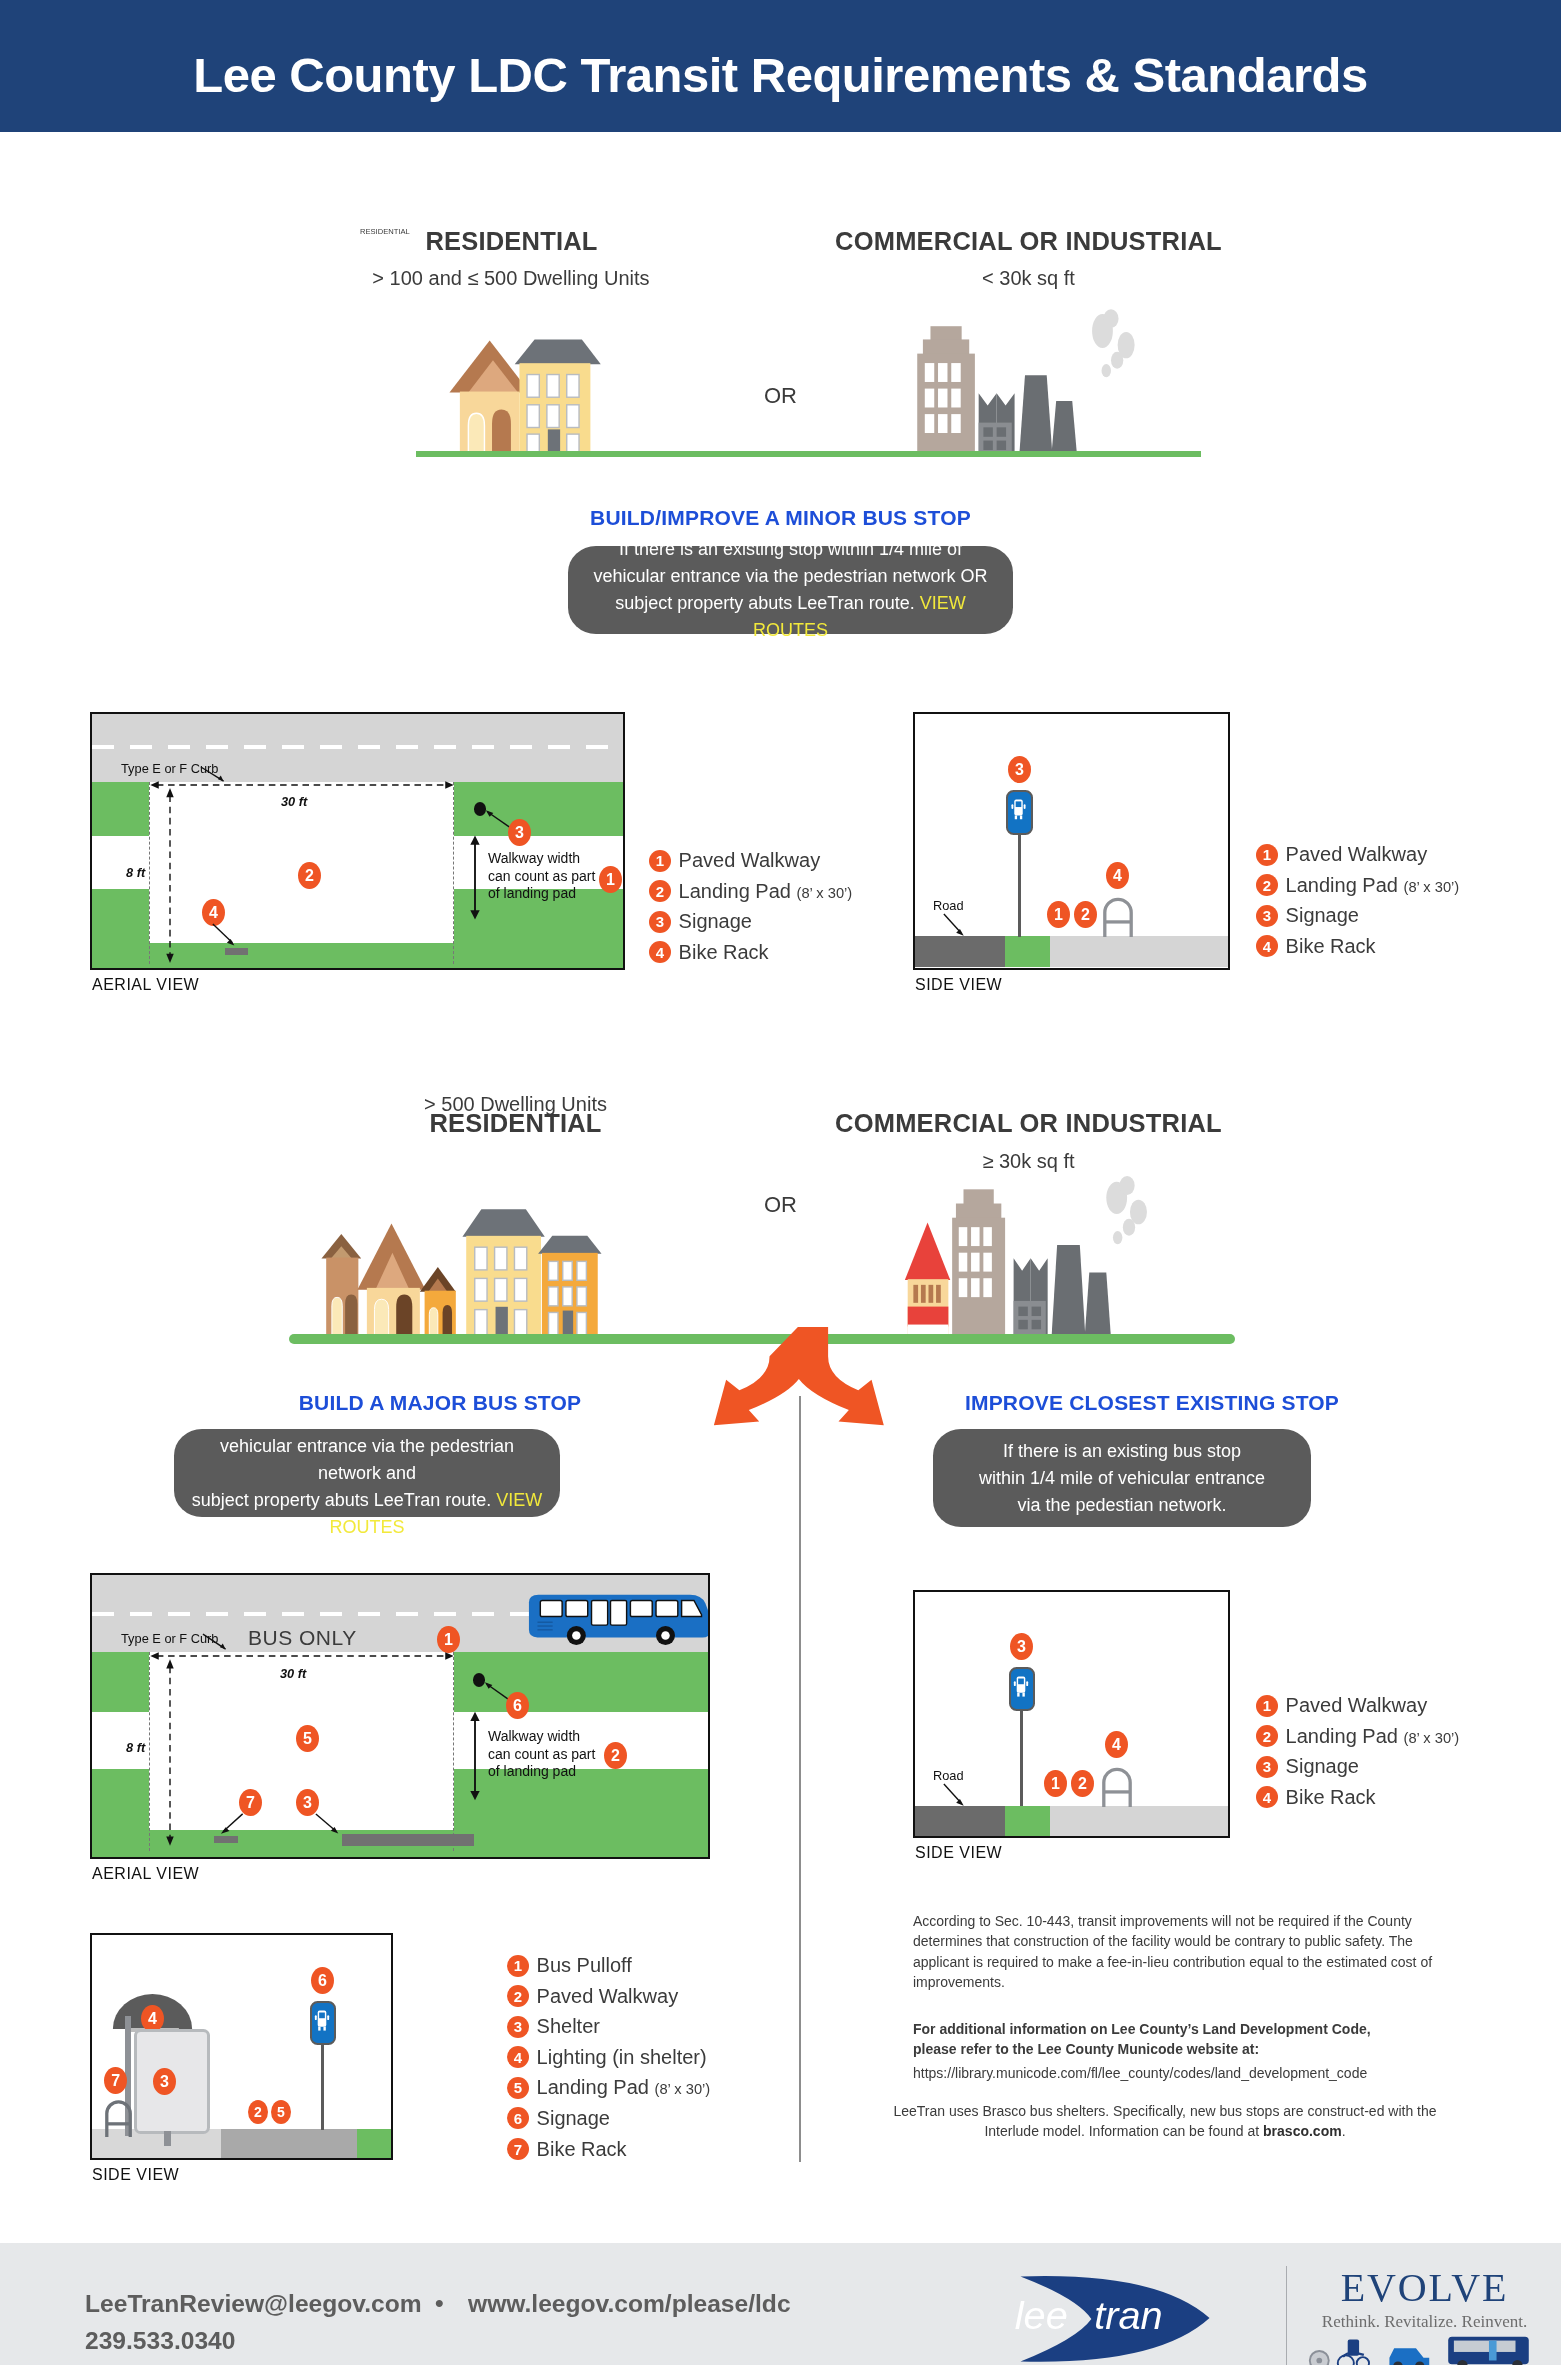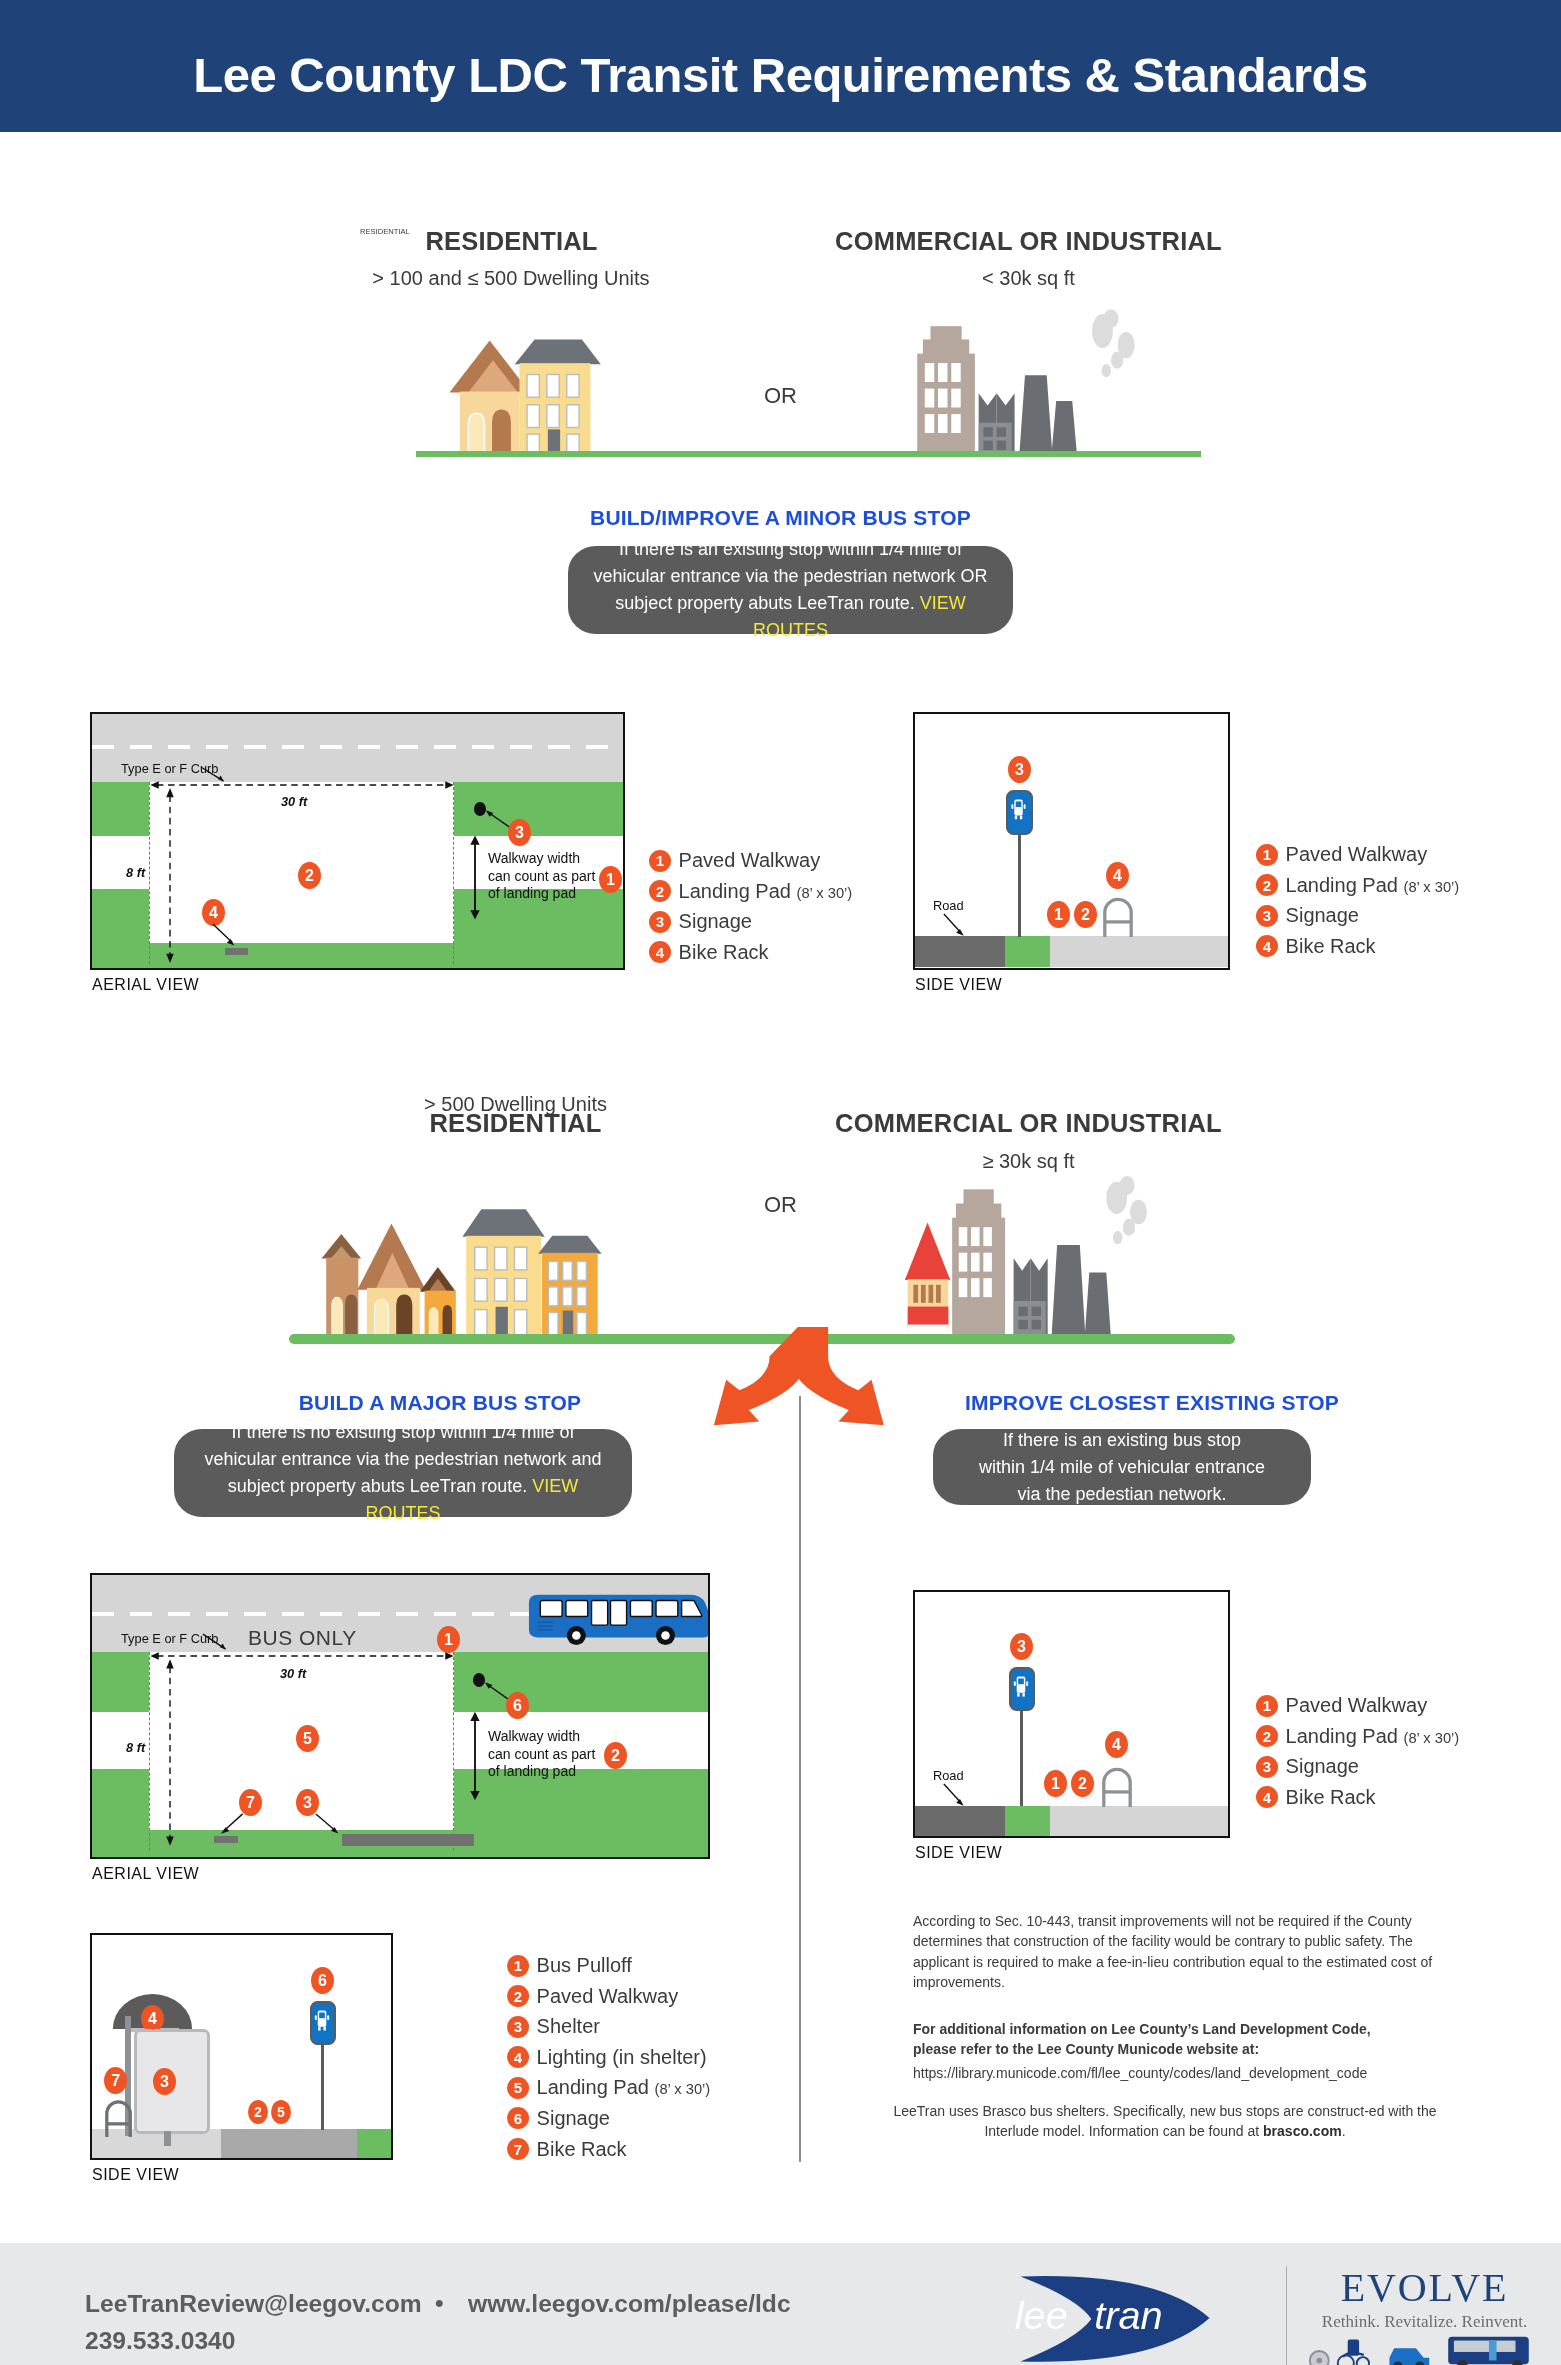--- a/index.html
+++ b/index.html
@@ -429,21 +429,21 @@
   <svg width="237" height="118" viewBox="0 0 500 250">
     <path d="M236 0 h64 v62 q0 46 64 72 l28 -22 l26 96 l-96 -8 l22 -24 q-80 -32 -106 -66
              q-26 34 -106 66 l22 24 l-96 8 l26 -96 l28 22 q64 -26 64 -72 z" fill="#ef5524"></path>
   </svg>
 </div>
 
 <div class="abs" id="col-divider" style="left:799px;top:1396px;height:766px;"></div>
 
 <div class="abs section-heading" style="left:189px;top:1391px;width:502px;">BUILD A MAJOR BUS STOP</div>
 
-<div class="abs bubble" style="left:174px;top:1429px;width:458px;height:88px;">
+<div class="abs bubble" style="left:174px;top:1429px;width:386px;height:88px;">
   <div>
     <div>If there is no existing stop within 1/4 mile of</div>
     <div>vehicular entrance via the pedestrian network and</div>
     <div>
       <span>subject property abuts LeeTran route.</span>
       <span class="vr">VIEW ROUTES</span>
     </div>
   </div>
 </div>
 
@@ -608,21 +608,21 @@
       <div class="lg-text">Signage</div>
     </div>
   <div class="lg-row">
       <div class="bullet">7</div>
       <div class="lg-text">Bike Rack</div>
     </div>
 </div>
 
 <div class="abs section-heading" style="left:899px;top:1391px;width:506px;">IMPROVE CLOSEST EXISTING STOP</div>
 
-<div class="abs bubble" style="left:933px;top:1429px;width:378px;height:76px;">
+<div class="abs bubble" style="left:933px;top:1429px;width:378px;height:98px;">
   <div>
     <div>If there is an existing bus stop</div>
     <div>within 1/4 mile of vehicular entrance</div>
     <div>via the pedestian network.</div>
   </div>
 </div>
 
 <div class="abs frame" style="left:913px;top:1590px;width:317px;height:248px;">
   <div class="abs" style="left:0;top:214px;width:90px;height:31px;background:#6b6b6b;"></div>
   <div class="abs" style="left:90px;top:214px;width:45px;height:31px;background:#6cbd61;"></div>

